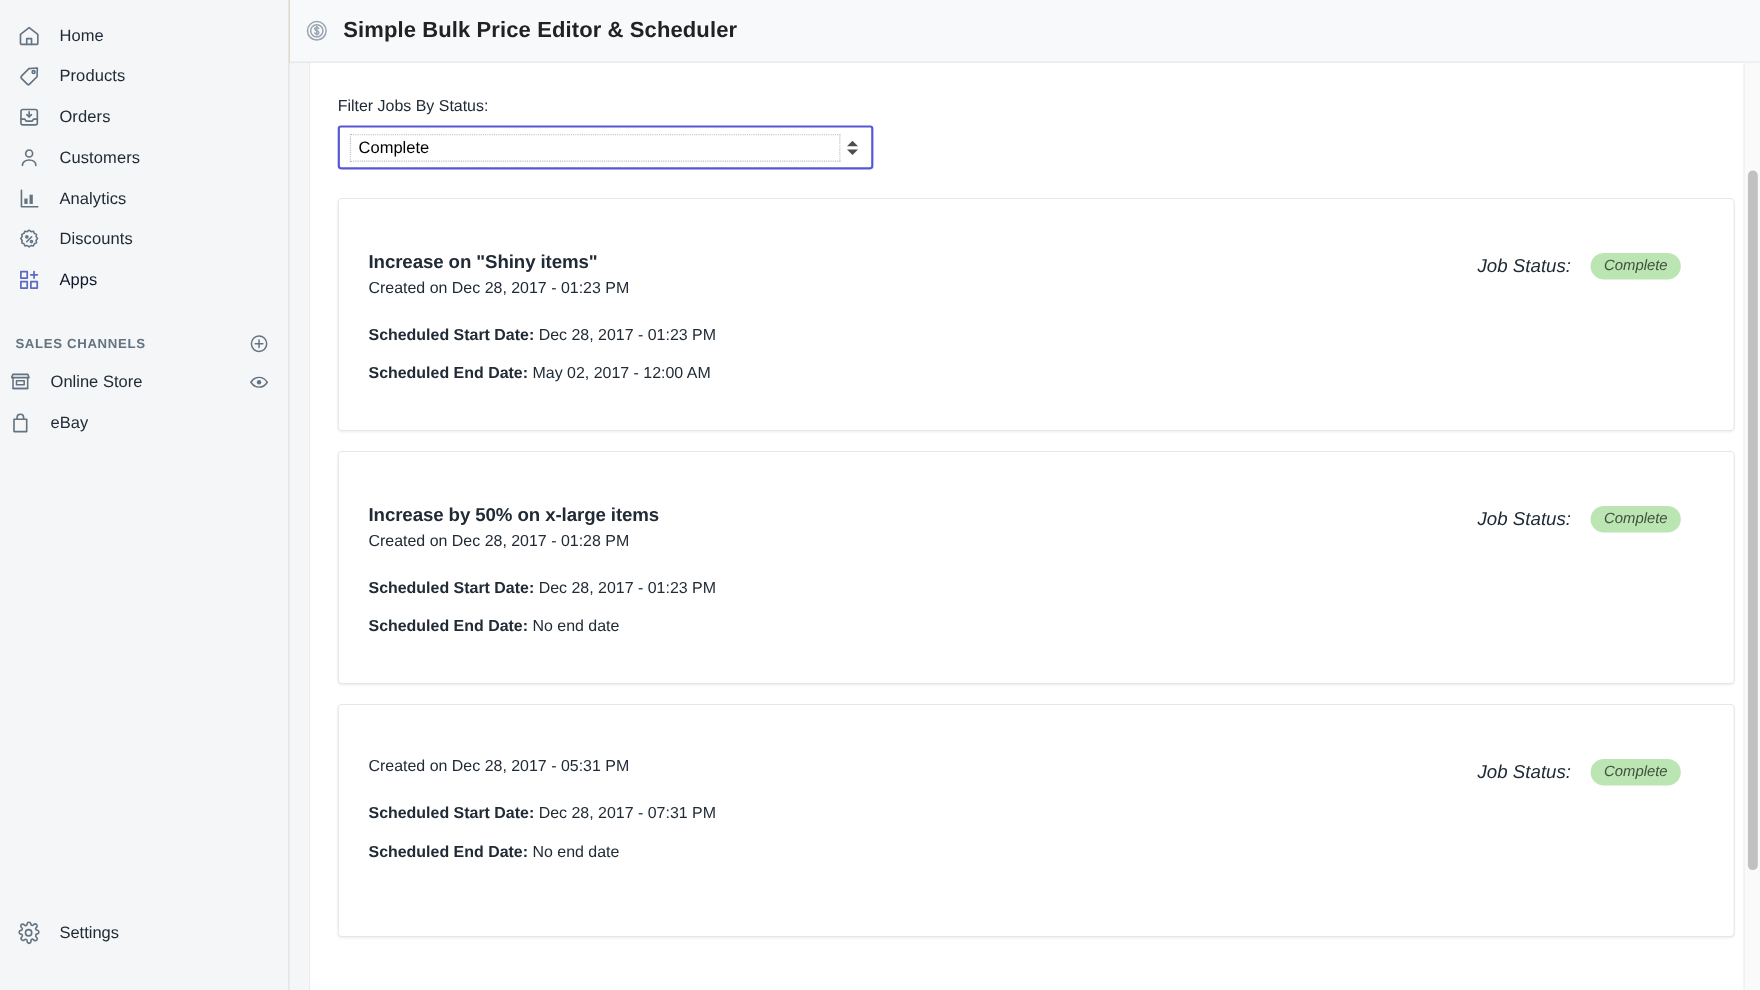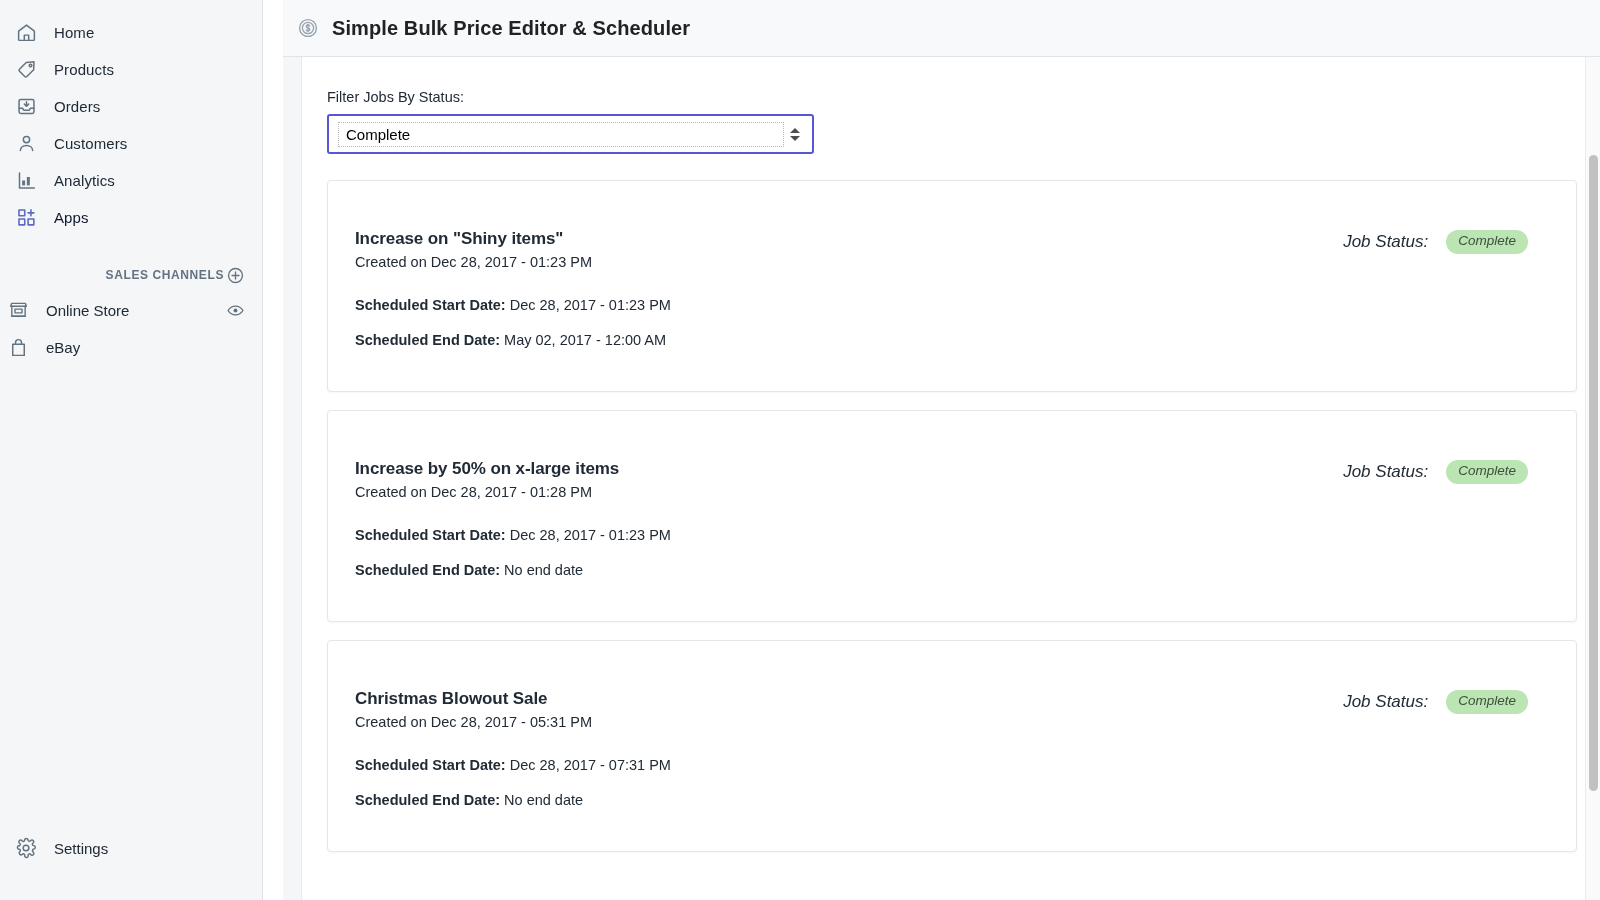--- a/index.html
+++ b/index.html
@@ -10,21 +10,20 @@
     background: #ffffff;
     font-family: "Liberation Sans", sans-serif;
     -webkit-font-smoothing: antialiased;
   }
 
   #app {
     position: relative;
     width: 1600px;
     height: 900px;
     display: flex;
-    gap: 20px;
   }
 
   
   #sidebar {
     width: 263px;
     height: 900px;
     background: #f4f6f8;
     border-right: 1px solid #dfe3e8;
     position: relative;
     flex: 0 0 263px;
@@ -63,21 +62,20 @@
     padding: 0 16px 0 12px;
     margin-top: 22px;
   }
   .section-head .section-title {
     flex: 1;
     font-size: 12px;
     font-weight: bold;
     letter-spacing: 0.6px;
     color: #637381;
     padding-left: 2px;
-    text-align: right;
   }
   .section-head .section-action {
     width: 22px; height: 22px;
     display: flex; align-items: center; justify-content: center;
     color: #637381;
     cursor: pointer;
   }
 
   .channel-item {
     display: flex;
@@ -362,20 +360,31 @@
         <span class="ico">
           <svg width="21" height="21" viewBox="0 0 24 24" fill="none" stroke="#637381" stroke-width="1.7" stroke-linecap="round" stroke-linejoin="round">
             <path d="M4 3.5v17h17"></path>
             <rect x="7" y="12" width="3.4" height="5.6" fill="#637381" stroke="none"></rect>
             <rect x="12.4" y="8" width="3.4" height="9.6" fill="#637381" stroke="none"></rect>
           </svg>
         </span>
         <span class="lbl">Analytics</span>
       </div>
 
+      <div class="nav-item">
+        <span class="ico">
+          <svg width="21" height="21" viewBox="0 0 24 24" fill="none" stroke="#637381" stroke-width="1.6" stroke-linecap="round" stroke-linejoin="round">
+            <path d="M12 2.6l2 1.5 2.4-.5 1 2.3 2.3 1-.5 2.4 1.5 2-1.5 2 .5 2.4-2.3 1-1 2.3-2.4-.5-2 1.5-2-1.5-2.4.5-1-2.3-2.3-1 .5-2.4-1.5-2 1.5-2-.5-2.4 2.3-1 1-2.3 2.4.5z"></path>
+            <path d="M9.4 14.6 14.6 9.4"></path>
+            <circle cx="9.6" cy="9.6" r="1.1"></circle>
+            <circle cx="14.4" cy="14.4" r="1.1"></circle>
+          </svg>
+        </span>
+        <span class="lbl">Discounts</span>
+      </div>
 
       <div class="nav-item active">
         <span class="ico">
           <svg width="21" height="21" viewBox="0 0 24 24" fill="none" stroke="#5c6ac4" stroke-width="1.8" stroke-linecap="round" stroke-linejoin="round">
             <rect x="3.4" y="3.4" width="6.6" height="6.6"></rect>
             <rect x="3.4" y="13.8" width="6.6" height="6.6"></rect>
             <rect x="13.8" y="13.8" width="6.6" height="6.6"></rect>
             <path d="M17.1 3.3v6.8M13.7 6.7h6.8"></path>
           </svg>
         </span>
@@ -497,21 +506,20 @@
               </div>
             </div>
             <div class="job-status">
               <span class="js-label">Job Status:</span>
               <span class="status-badge">Complete</span>
             </div>
           </article>
 
           <article class="job-card">
             <div class="job-main">
-              <h2 class="job-title">Christmas Blowout Sale</h2>
               <div class="job-created">Created on Dec 28, 2017 - 05:31 PM</div>
               <div class="job-field">
                 <span class="fk">Scheduled Start Date:</span>
                 <span>Dec 28, 2017 - 07:31 PM</span>
               </div>
               <div class="job-field">
                 <span class="fk">Scheduled End Date:</span>
                 <span>No end date</span>
               </div>
             </div>

